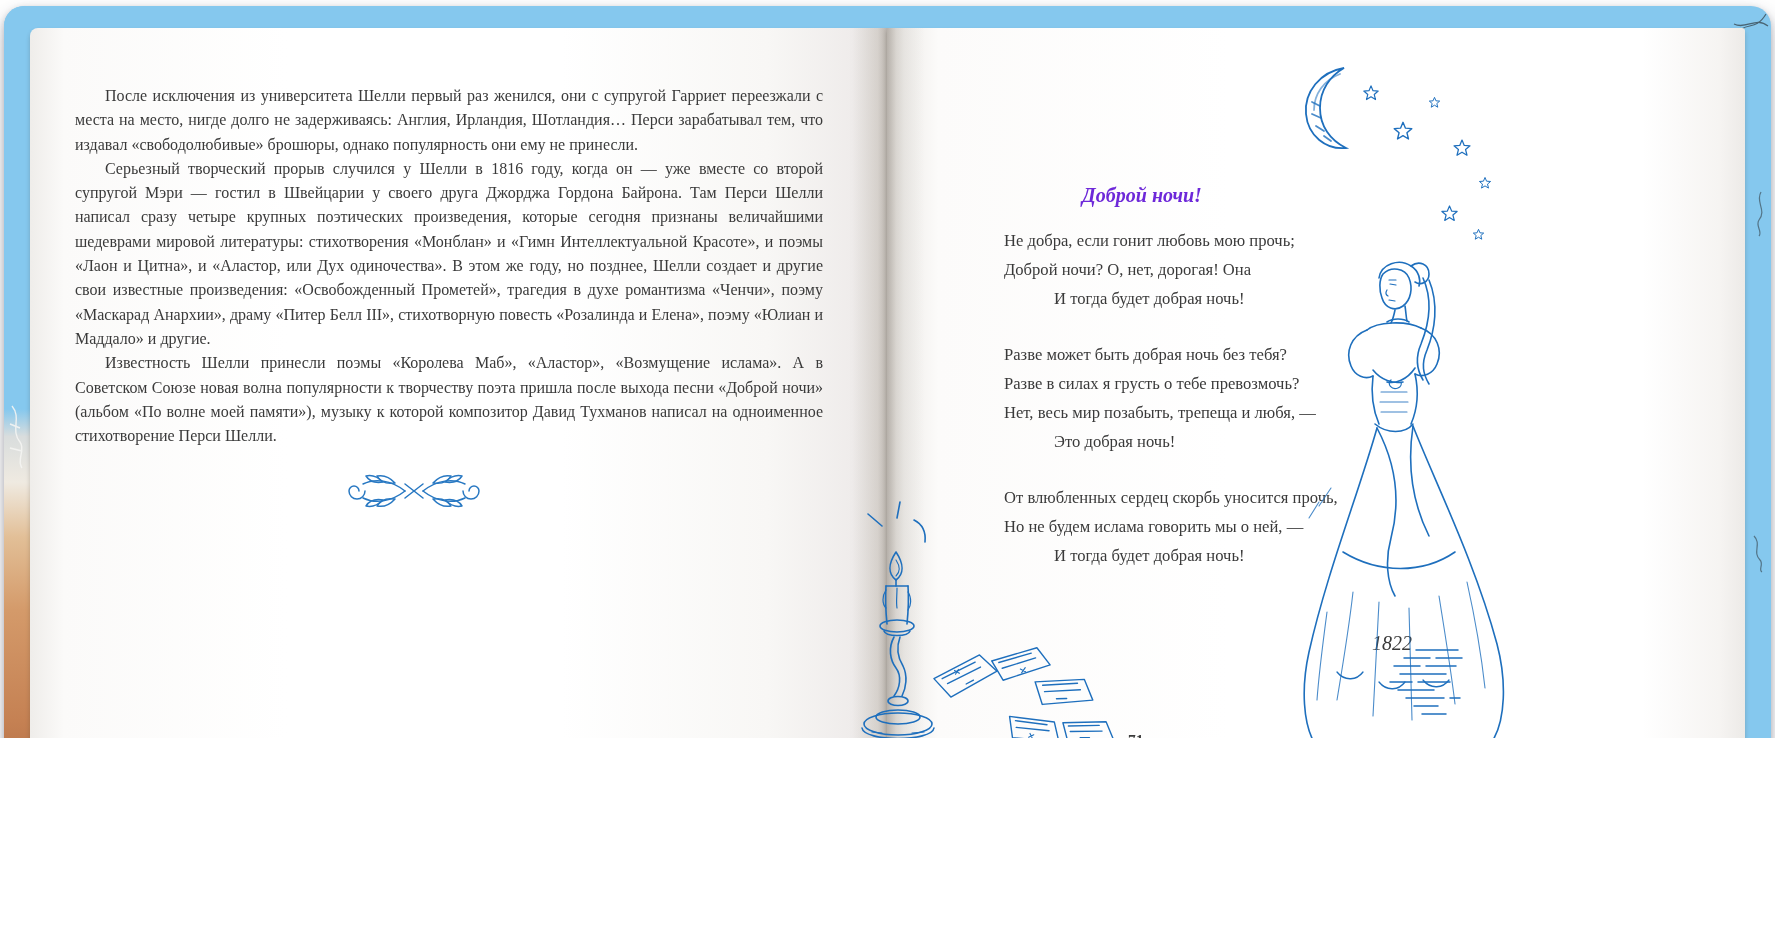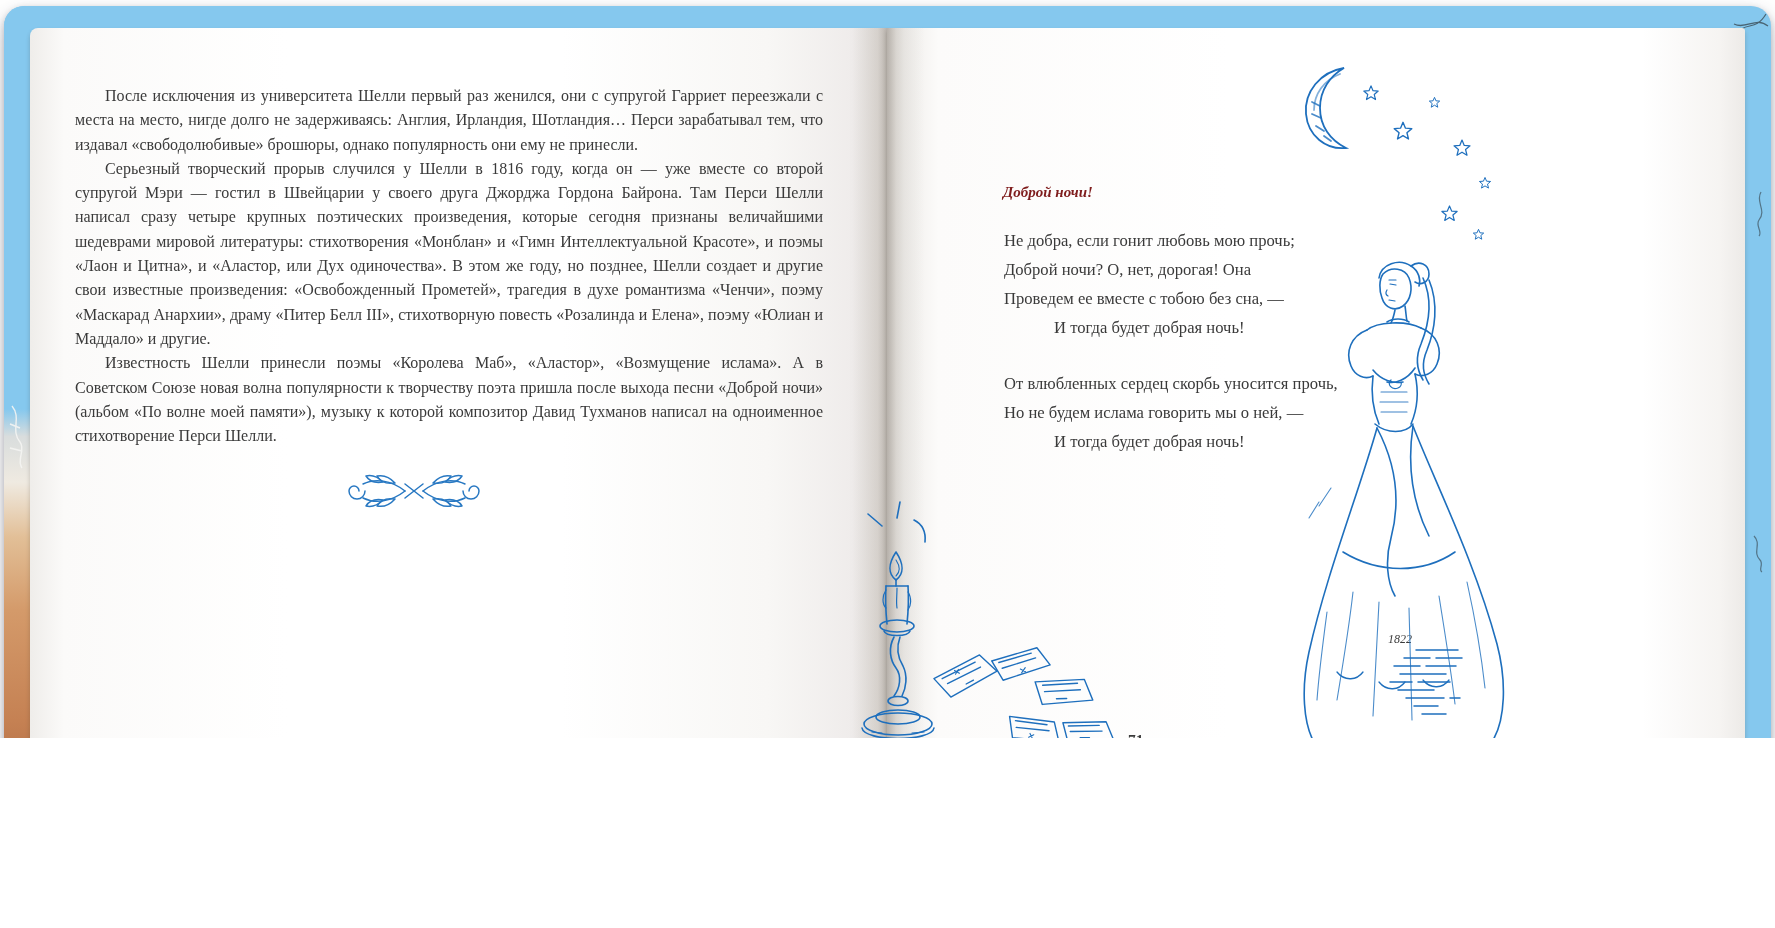--- a/index.html
+++ b/index.html
@@ -28,28 +28,28 @@
     background:linear-gradient(to right,rgba(80,70,60,0) 0%,rgba(80,70,60,.08) 38%,rgba(50,42,35,.20) 50%,
       rgba(80,70,60,.08) 62%,rgba(80,70,60,0) 100%); }
 
   
   .left-text { position:absolute; left:75px; top:84px; width:748px; color:#3a3a3a;
     font-size:16px; line-height:24.3px; text-align:justify; }
   .left-text p { margin:0; text-indent:30px; }
   .ornament-wrap { margin-top:20px; text-align:center; padding-right:70px; }
 
   
-  .poem-title { position:absolute; left:1003px; top:184px; width:278px; text-align:left;
-    font-weight:bold; font-style:italic; font-size:15px; color:#7f1d1d; }
+  .poem-title { position:absolute; left:1003px; top:184px; width:278px; text-align:center;
+    font-weight:bold; font-style:italic; font-size:20px; color:#6d28d9; }
   .poem { position:absolute; left:1004px; top:226px; width:440px; font-size:16.6px; line-height:29px; color:#3a3a3a; }
   .stanza { margin:0 0 27px 0; }
   .poem-line { display:block; white-space:nowrap; }
   .poem-line.indent { padding-left:50px; }
   .poem-year { position:absolute; left:1330px; top:632px; width:82px; text-align:right;
-    font-style:italic; font-size:12px; color:#3a3a3a; }
+    font-style:italic; font-size:20px; color:#3a3a3a; }
   .page-number { position:absolute; left:1128px; top:731px; width:32px; text-align:left;
     font-weight:bold; font-size:15.5px; color:#3a3a3a; }
 
   svg.art { position:absolute; overflow:visible; }
 </style>
 </head>
 <body>
 
 <div class="scene">
 
@@ -124,22 +124,27 @@
         </g>
       </svg>
     </div>
   </div>
 
   <div class="poem-title">Доброй ночи!</div>
   <div class="poem">
     <div class="stanza">
       <span class="poem-line">Не добра, если гонит любовь мою прочь;</span>
       <span class="poem-line">Доброй ночи? О, нет, дорогая! Она</span>
-      <span class="poem-line">Проведем ее вместе с тобою без сна, —</span>
       <span class="poem-line indent">И тогда будет добрая ночь!</span>
+    </div>
+    <div class="stanza">
+      <span class="poem-line">Разве может быть добрая ночь без тебя?</span>
+      <span class="poem-line">Разве в силах я грусть о тебе превозмочь?</span>
+      <span class="poem-line">Нет, весь мир позабыть, трепеща и любя, —</span>
+      <span class="poem-line indent">Это добрая ночь!</span>
     </div>
     <div class="stanza">
       <span class="poem-line">От влюбленных сердец скорбь уносится прочь,</span>
       <span class="poem-line">Но не будем ислама говорить мы о ней, —</span>
       <span class="poem-line indent">И тогда будет добрая ночь!</span>
     </div>
   </div>
   <div class="poem-year">1822</div>
   <div class="page-number">71</div>
 

